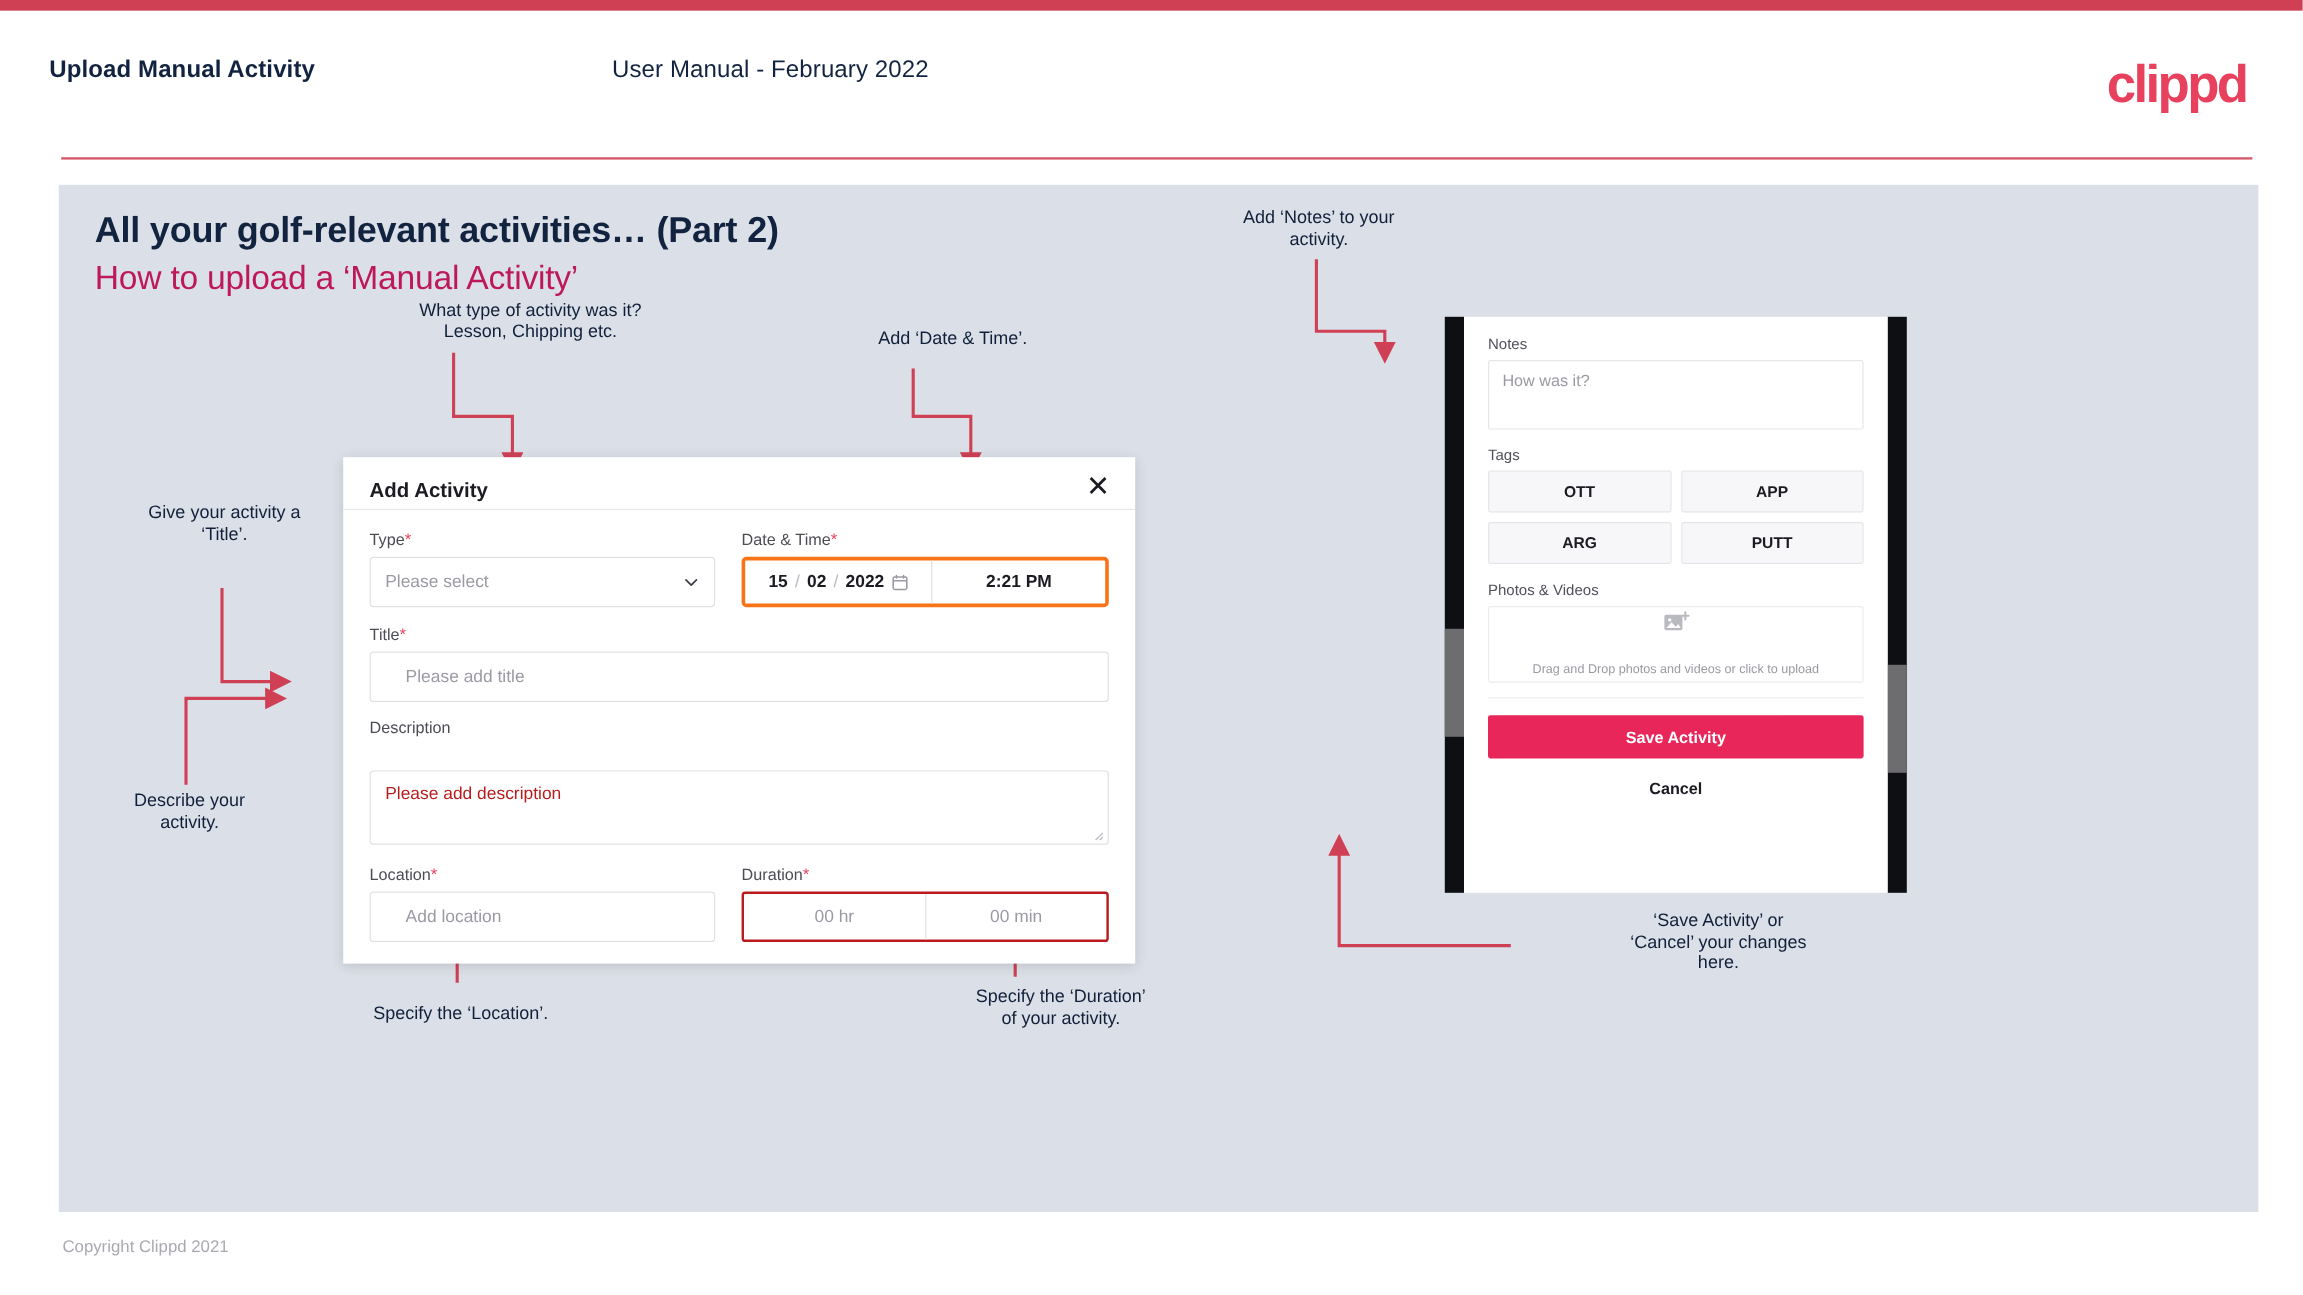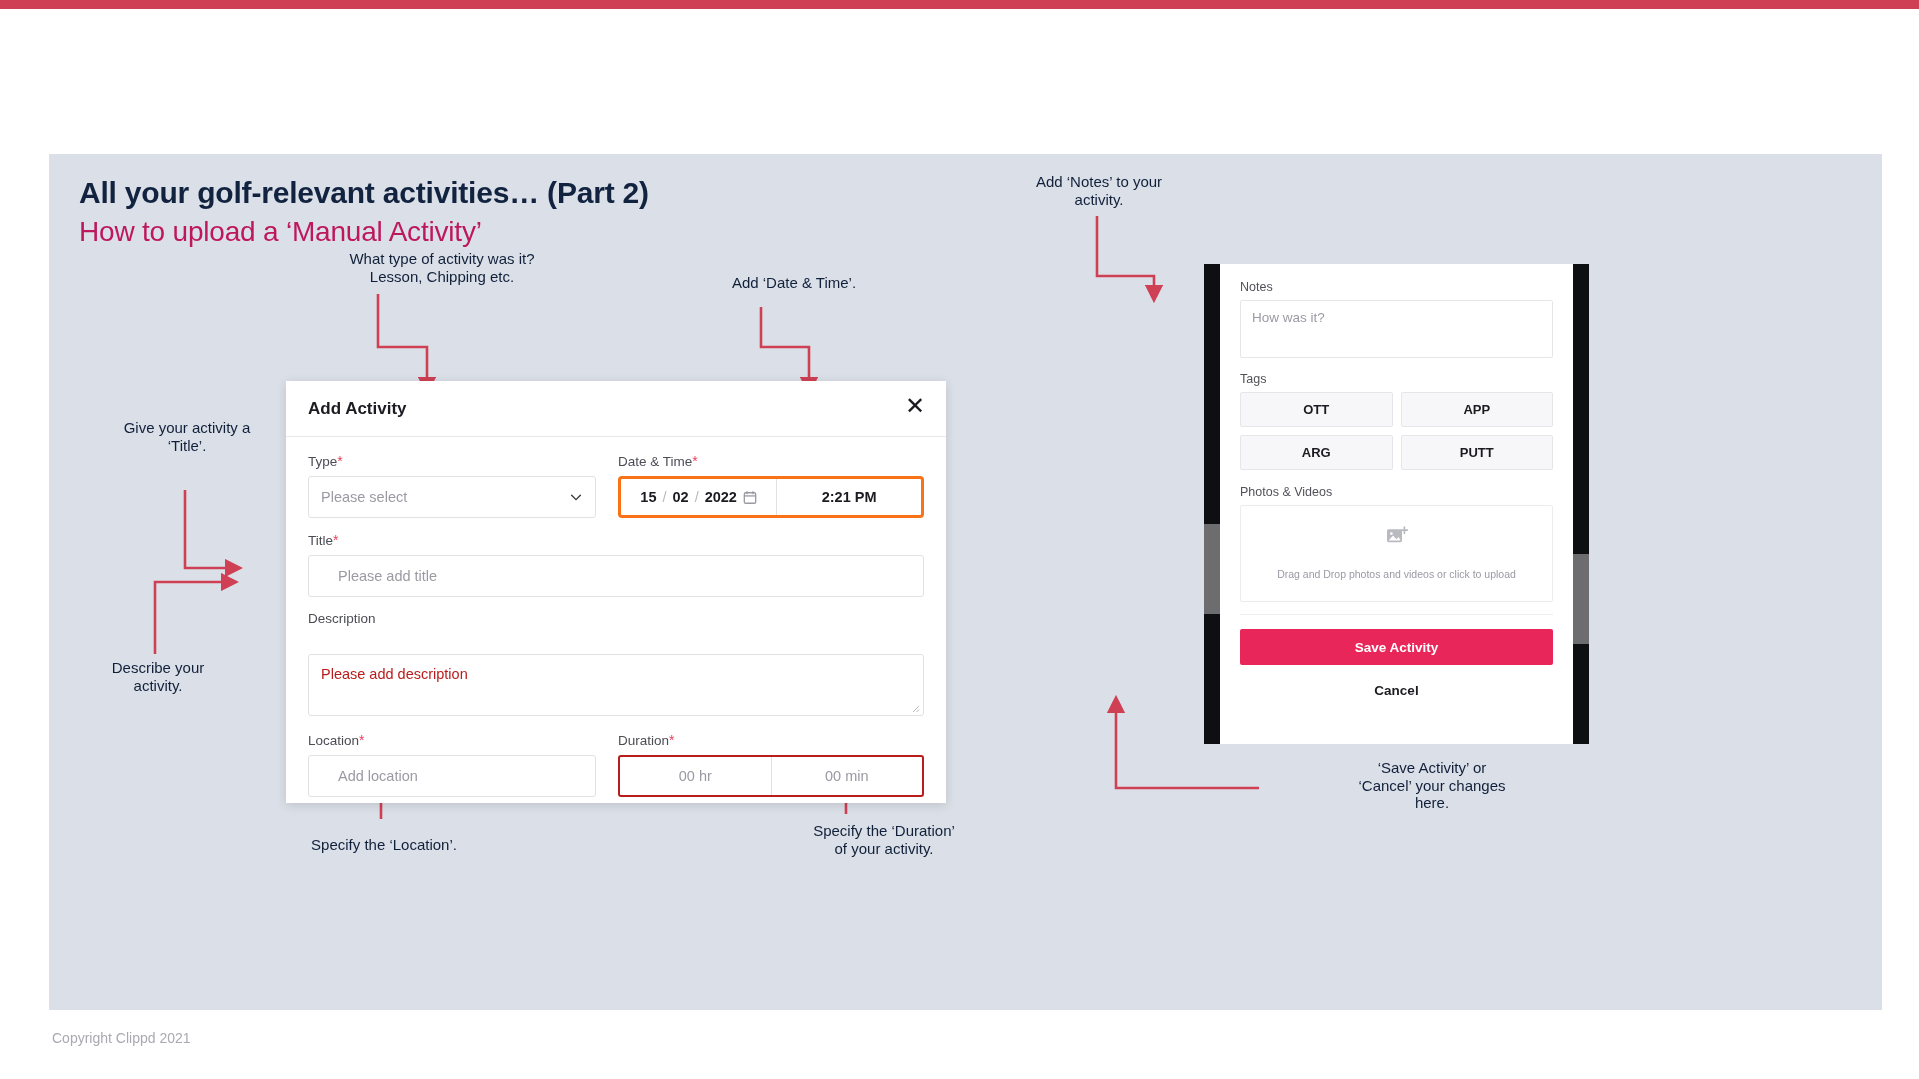--- a/index.html
+++ b/index.html
@@ -72,21 +72,21 @@
 
   
   .modal {
     position: absolute;
     left: 237px; top: 227px;
     width: 660px; height: 422px;
     background: #ffffff;
     box-shadow: 0 2px 10px rgba(0,0,0,.14);
   }
   .modal-head {
-    position: relative; height: 56px;
+    position: relative; height: 44px;
     border-bottom: 1px solid #e8e8ea;
   }
   .modal-title {
     position: absolute; left: 22px; top: 18px;
     font-size: 17px; font-weight: 700; color: #1b1b22;
   }
   .modal-close {
     position: absolute; right: 16px; top: 10px;
     width: 30px; height: 30px; line-height: 30px; text-align: center;
     font-size: 24px; font-weight: 400; color: #1b1b22; cursor: pointer;
@@ -167,21 +167,21 @@
     height: 58px; border: 1px solid #e6e6ea; border-radius: 2px;
     padding: 9px 11px; font-size: 13.5px; color: #9a9aa3;
   }
   .p-tags { display: grid; grid-template-columns: 1fr 1fr; gap: 8px; }
   .p-tag {
     height: 35px; border: 1px solid #e6e6ea; background: #f7f7f9;
     border-radius: 2px; display: flex; align-items: center; justify-content: center;
     font-size: 13px; font-weight: 700; color: #1b1b22;
   }
   .p-drop {
-    height: 97px; border: 1px solid #ececf0; border-radius: 2px;
+    height: 64px; border: 1px solid #ececf0; border-radius: 2px;
     display: flex; flex-direction: column; align-items: center; justify-content: center;
     gap: 17px;
   }
   .p-drop .txt { font-size: 10.5px; color: #9a9aa3; text-align: center; line-height: 1.35; }
   .p-divider { height: 1px; background: #eeeef1; margin: 12px 0 14px 0; }
   .p-save {
     height: 36px; background: #e8265a; border-radius: 2px;
     display: flex; align-items: center; justify-content: center;
     color: #fff; font-size: 13.5px; font-weight: 700; cursor: pointer;
   }
@@ -196,20 +196,26 @@
     font-size: 14px; color: #a9a9b2;
   }
 </style>
 </head>
 <body>
 
 <div class="page">
 
   <div class="top-bar"></div>
 
+  <div class="header">
+    <div class="header-title">Upload Manual Activity</div>
+    <div class="header-sub">User Manual - February 2022</div>
+    <div class="logo">clippd</div>
+    <div class="header-rule"></div>
+  </div>
 
   <div class="slide">
 
     <div class="slide-title">All your golf-relevant activities… (Part 2)</div>
     <div class="slide-subtitle">How to upload a ‘Manual Activity’</div>
 
     <svg class="connectors" viewBox="0 0 1833 856" width="1833" height="856">
       <defs>
         <marker id="ah" markerWidth="7" markerHeight="7" refX="5.4" refY="3.5" orient="auto">
           <path d="M0,0 L7,3.5 L0,7 z" fill="#cf4055"></path>

